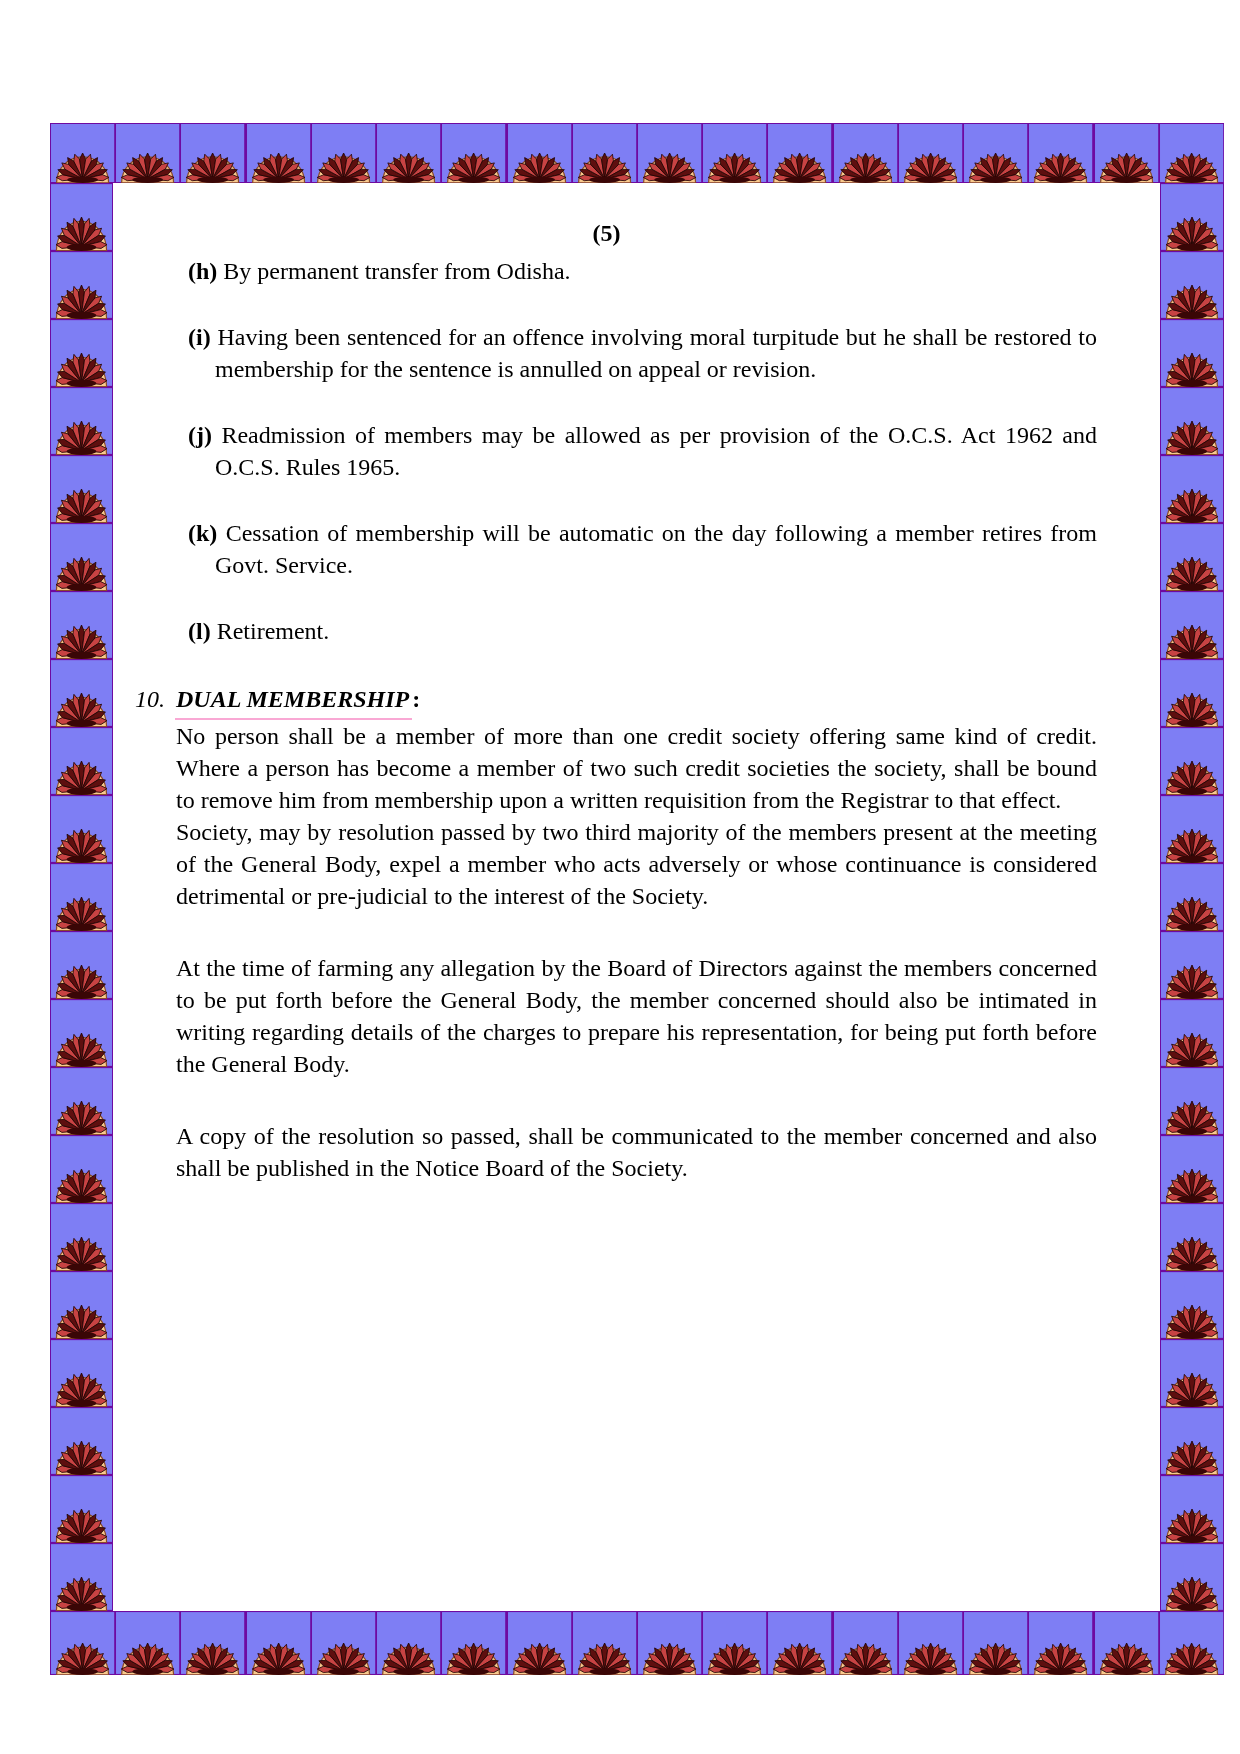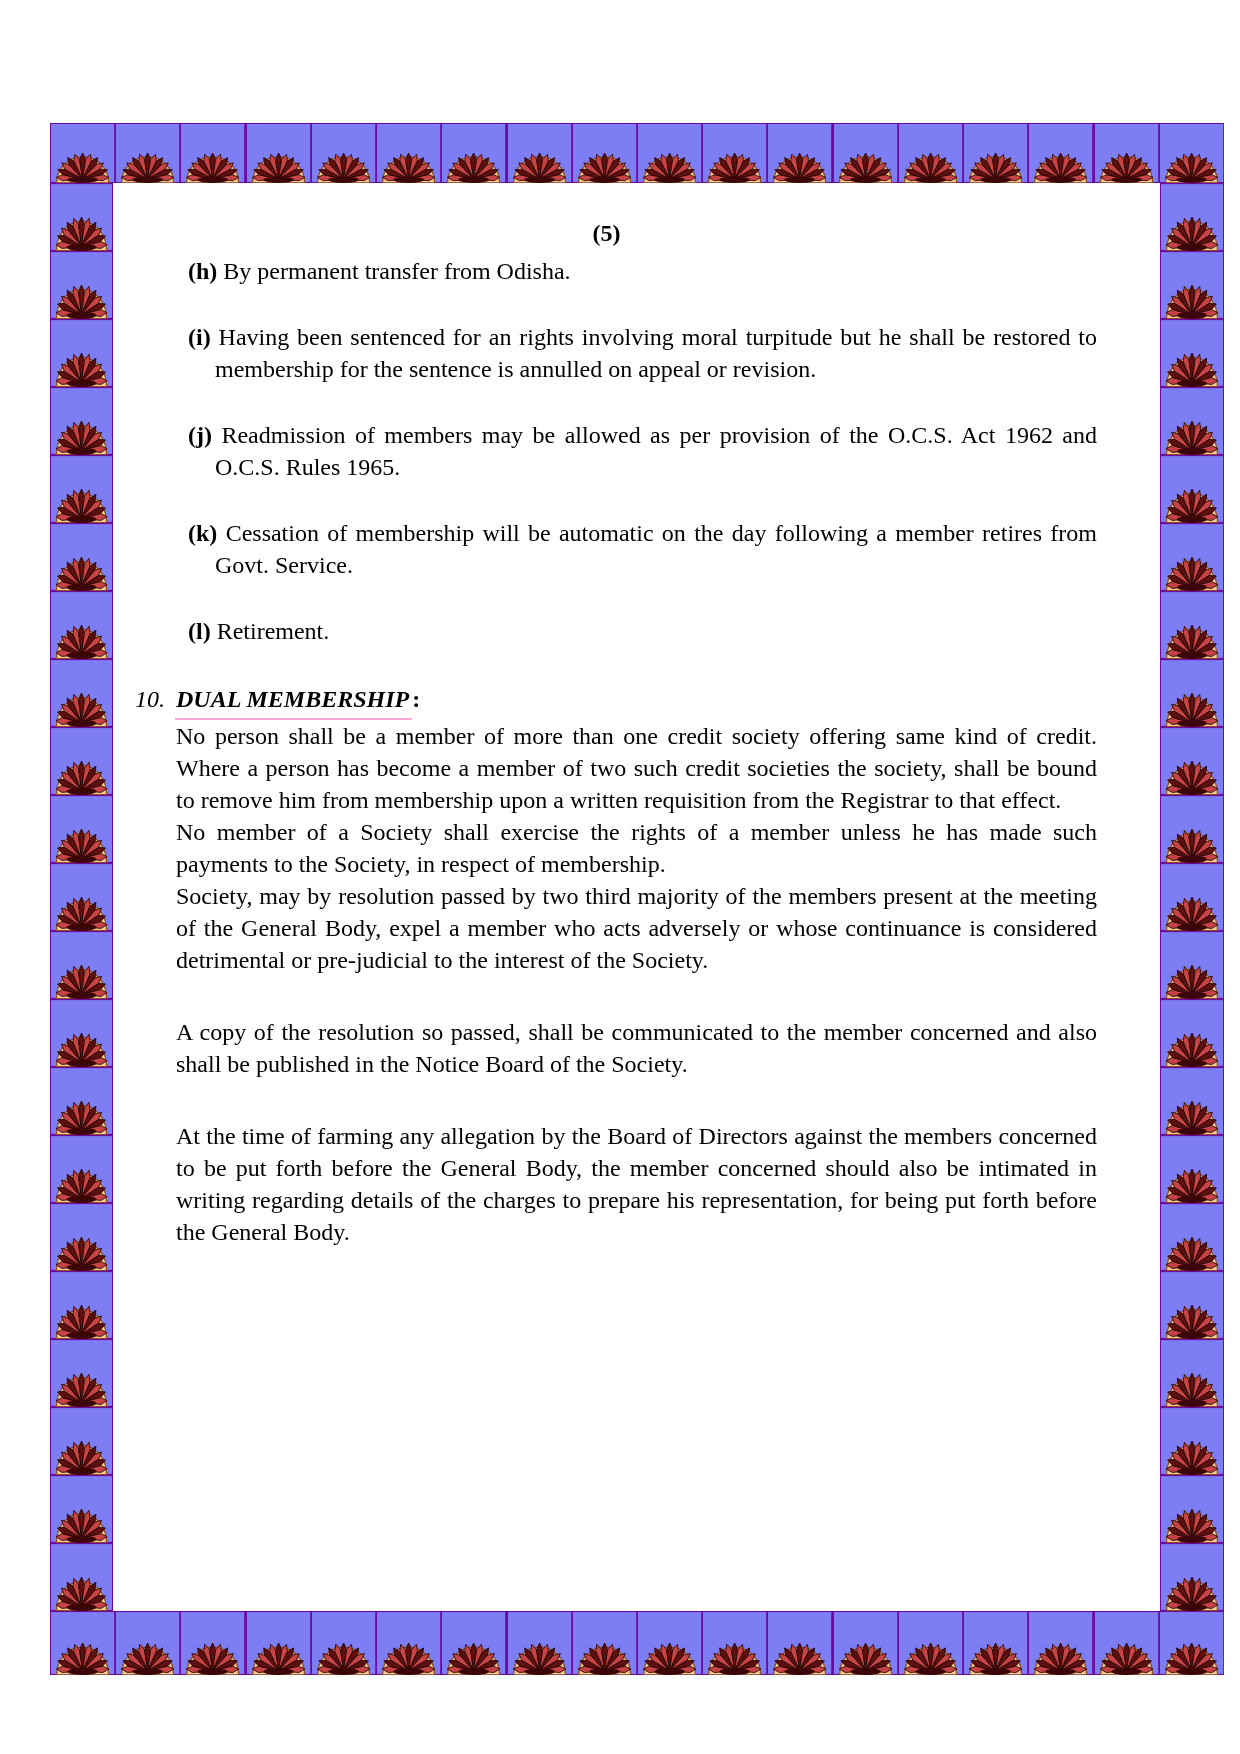--- a/index.html
+++ b/index.html
@@ -1710,21 +1710,21 @@
   <div class="content">
 
     <div class="pagenum">(5)</div>
 
     <div class="clause">
       <span class="lbl">(h)</span>
       <span>By permanent transfer from Odisha.</span>
     </div>
     <div class="clause">
       <span class="lbl">(i)</span>
-      <span>Having been sentenced for an rights involving moral turpitude but he shall be restored to membership for the sentence is annulled on appeal or revision.</span>
+      <span>Having been sentenced for an offence involving moral turpitude but he shall be restored to membership for the sentence is annulled on appeal or revision.</span>
     </div>
     <div class="clause">
       <span class="lbl">(j)</span>
       <span>Readmission of members may be allowed as per provision of the O.C.S. Act 1962 and O.C.S. Rules 1965.</span>
     </div>
     <div class="clause">
       <span class="lbl">(k)</span>
       <span>Cessation of membership will be automatic on the day following a member retires from Govt. Service.</span>
     </div>
     <div class="clause">
@@ -1733,23 +1733,22 @@
     </div>
 
     <div class="section">
       <div class="sec-head">
         <span class="sec-num">10.</span><span class="sec-title">DUAL MEMBERSHIP</span><span class="sec-suffix">:</span>
       </div>
       <p>No person shall be a member of more than one credit society offering same kind of credit. Where a person has become a member of two such credit societies the society, shall be bound to remove him from membership upon a written requisition from the Registrar to that effect.</p>
     </div>
 
     <div class="section">
-      <p>No member of a Society shall exercise the rights of a member unless he has made such payments to the Society, in respect of membership.</p>
     </div>
 
     <div class="section">
       <p>Society, may by resolution passed by two third majority of the members present at the meeting of the General Body, expel a member who acts adversely or whose continuance is considered detrimental or pre-judicial to the interest of the Society.</p>
+      <p>At the time of farming any allegation by the Board of Directors against the members concerned to be put forth before the General Body, the member concerned should also be intimated in writing regarding details of the charges to prepare his representation, for being put forth before the General Body.</p>
       <p>A copy of the resolution so passed, shall be communicated to the member concerned and also shall be published in the Notice Board of the Society.</p>
-      <p>At the time of farming any allegation by the Board of Directors against the members concerned to be put forth before the General Body, the member concerned should also be intimated in writing regarding details of the charges to prepare his representation, for being put forth before the General Body.</p>
     </div>
 
   </div>
 </div>
 
 </body></html>

